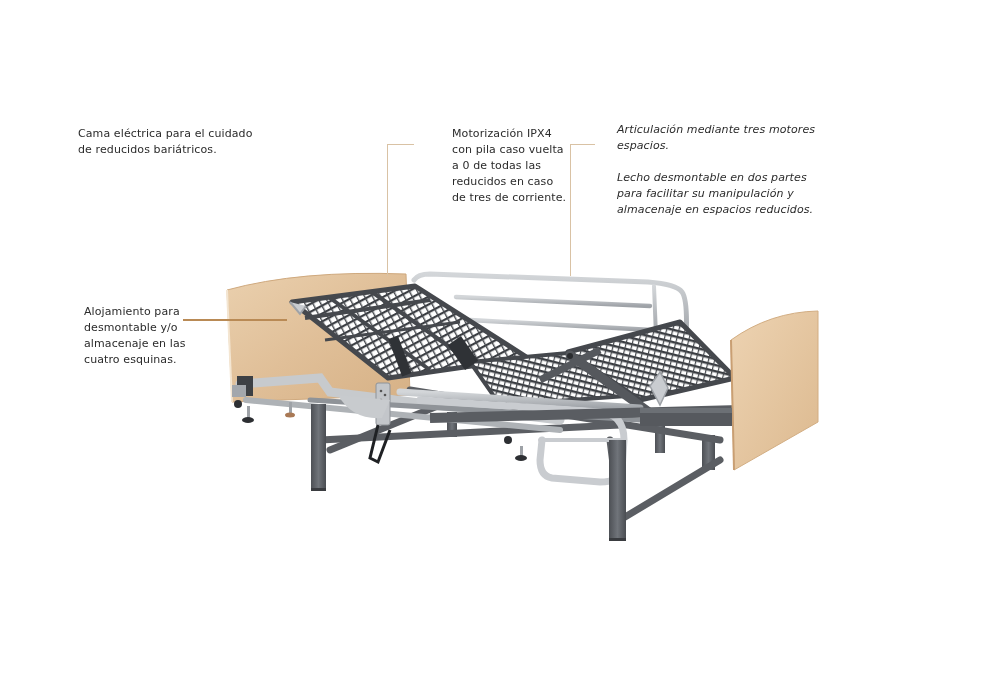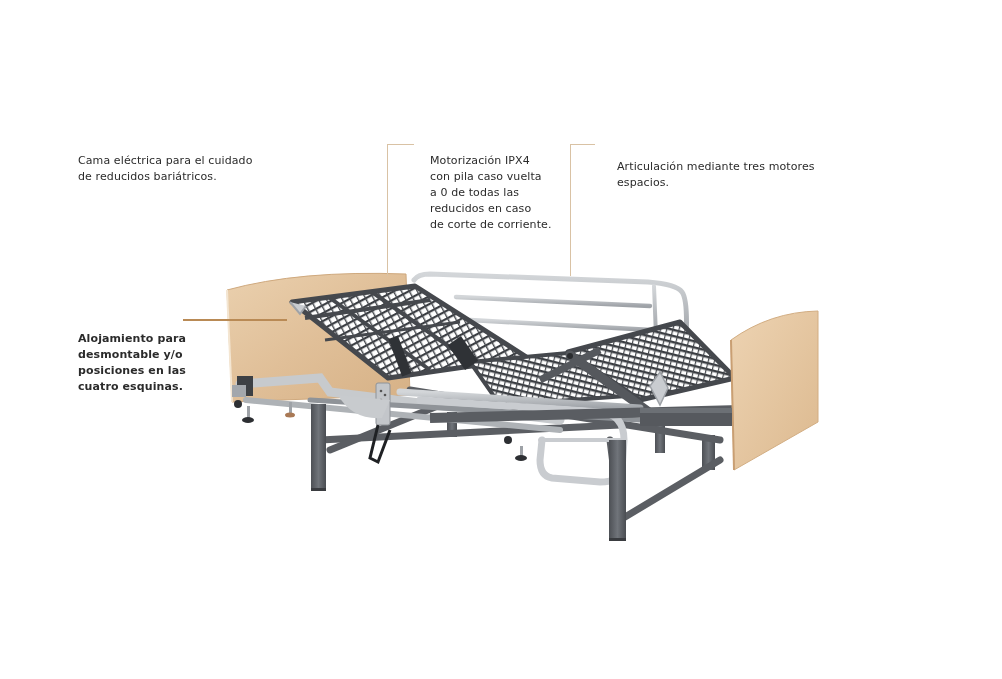--- a/index.html
+++ b/index.html
@@ -4,21 +4,20 @@
   <style>
     html, body { margin: 0; padding: 0; background: #ffffff; }
     body { width: 1002px; height: 679px; position: relative; overflow: hidden;
            font-family: "DejaVu Sans", "Liberation Sans", sans-serif; }
     .callout-text {
       position: absolute;
       font-size: 11px;
       line-height: 16px;
       color: #2b2b2b;
       letter-spacing: 0.1px;
-      margin-top: 27px;
     }
     .callout-text p { margin: 0; }
     .callout-text p + p { margin-top: 16px; }
     .leader { position: absolute; background: #d9c2a4; }
     .leader.dark { background: #b98a55; }
     #bed { position: absolute; left: 0; top: 0; width: 1002px; height: 679px; }
   </style>
 </head>
 <body>
 
@@ -157,31 +156,34 @@
 <div class="leader" style="left:387px; top:144px; width:1px; height:132px;"></div>
 <div class="leader" style="left:570px; top:144px; width:25px; height:1px;"></div>
 <div class="leader" style="left:570px; top:144px; width:1px; height:132px;"></div>
 <div class="leader dark" style="left:183px; top:319px; width:104px; height:2px;"></div>
 
 <div class="callout-text" style="left:78px; top:126px;">
   <p><span>Cama eléctrica para el cuidado</span><br>
      <span>de reducidos bariátricos.</span></p>
 </div>
 
-<div class="callout-text" style="left:430px; top:126px;">
+<div class="callout-text" style="left:452px; top:126px;">
   <p><span>Motorización IPX4</span><br>
      <span>con pila caso vuelta</span><br>
      <span>a 0 de todas las</span><br>
      <span>reducidos en caso</span><br>
-     <span>de corte de corriente.</span></p>
+     <span>de tres de corriente.</span></p>
 </div>
 
-<div class="callout-text" style="left:617px; top:132px;">
+<div class="callout-text" style="left:617px; top:122px;font-style:italic;">
   <p><span>Articulación mediante tres motores</span><br>
      <span>espacios.</span></p>
+  <p><span>Lecho desmontable en dos partes</span><br>
+     <span>para facilitar su manipulación y</span><br>
+     <span>almacenaje en espacios reducidos.</span></p>
 </div>
 
-<div class="callout-text" style="left:78px; top:304px;font-weight:bold;">
+<div class="callout-text" style="left:84px; top:304px;">
   <p><span>Alojamiento para</span><br>
      <span>desmontable y/o</span><br>
-     <span>posiciones en las</span><br>
+     <span>almacenaje en las</span><br>
      <span>cuatro esquinas.</span></p>
 </div>
 
 </body></html>

